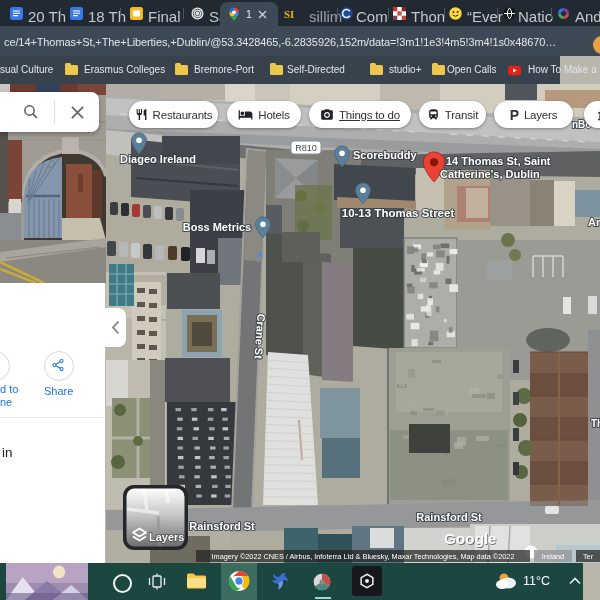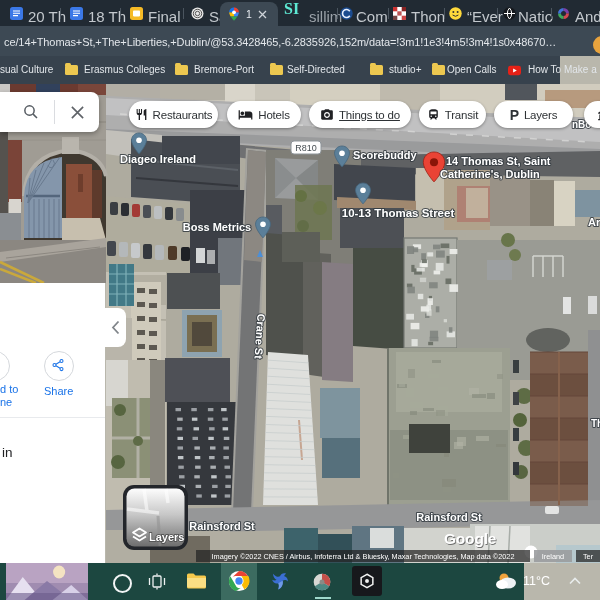--- a/index.html
+++ b/index.html
@@ -18,21 +18,21 @@
   .folder{width:13px;height:10px;background:#edc850;border-radius:1.5px;position:relative;}
   .folder:before{content:"";position:absolute;left:0;top:-2px;width:6px;height:3px;background:#edc850;border-radius:1.5px 1.5px 0 0;}
   
   .chip{position:absolute;top:101px;height:27px;background:#fff;border-radius:14px;display:flex;align-items:center;gap:5px;padding:0 8px;font-size:11.5px;letter-spacing:-0.2px;color:#2e3235;box-shadow:0 1px 3px rgba(0,0,0,.35);box-sizing:border-box;white-space:nowrap;justify-content:center;}
   .chip svg,.chip span{flex:0 0 auto;}
   
   #searchbox{left:0;top:92px;width:99px;height:40px;background:#fff;border-radius:0 8px 8px 0;box-shadow:0 2px 5px rgba(0,0,0,.3);}
   #panel{left:0;top:283px;width:105px;height:344px;background:#fff;}
   .cbtn{position:absolute;width:28px;height:28px;border:1px solid #d5d8dc;border-radius:50%;background:#fff;}
   
-  #taskbar{left:0;top:563px;width:524px;height:37px;background:#1c4740;}
+  #taskbar{left:0;top:563px;width:583px;height:37px;background:#1c4740;}
 </style>
 </head>
 <body>
 <div id="screen">
   <svg id="map" class="abs" style="left:0;top:0" width="600" height="600" viewBox="0 0 600 600">
 
     <rect x="106" y="84" width="494" height="479" fill="#b0aea3"></rect>
 
     <rect x="106" y="84" width="494" height="48" fill="#cdcabe"></rect>
     <rect x="106" y="84" width="54" height="15" fill="#b5b2a9"></rect>
@@ -515,21 +515,21 @@
           <rect x="0" y="9.5" width="14" height="5" fill="#34a853"></rect>
           <path d="M2,0 L12,10 L14,10 L14,8 L4,-2 Z" fill="#4285f4" opacity="0"></path>
         </g>
         <circle cx="7" cy="5.3" r="1.9" fill="#fff"></circle>
       </svg>
       <div style="position:absolute;left:26px;top:6px;font-size:10.5px;color:#e8ecf0;">1</div>
       <svg style="position:absolute;left:37px;top:7px" width="11" height="11" viewBox="0 0 11 11">
           <path d="M2,2 L9,9 M9,2 L2,9" stroke="#cfd4da" stroke-width="1.3"></path>
         </svg>
     </div>
-    <div class="tabtxt" style="left:284px;top:0;font-family:'Liberation Serif',serif;font-weight:bold;font-size:16px;color:#5eead4;">SI</div>
+    <div class="tabtxt" style="left:284px;top:8px;font-family:'Liberation Serif',serif;font-weight:bold;font-size:11px;color:#eab308;">SI</div>
     <div class="tabtxt" style="left:309px;color:#9aa1a8;">sillim</div>
     <div class="tsep" style="left:337px"></div>
     <svg class="fav" style="left:340px" viewBox="0 0 13 13">
         <circle cx="6.5" cy="6.5" r="6.2" fill="#1b4b8f"></circle>
         <path d="M9.8,4.2 A4,4 0 1 0 9.8,8.8" stroke="#e8f0ff" stroke-width="1.6" fill="none"></path>
       </svg>
     <div class="tabtxt" style="left:356px">Com</div>
     <div class="tsep" style="left:388px"></div>
     <svg class="fav" style="left:393px" viewBox="0 0 13 13">
         <rect width="13" height="13" fill="#fff"></rect>

